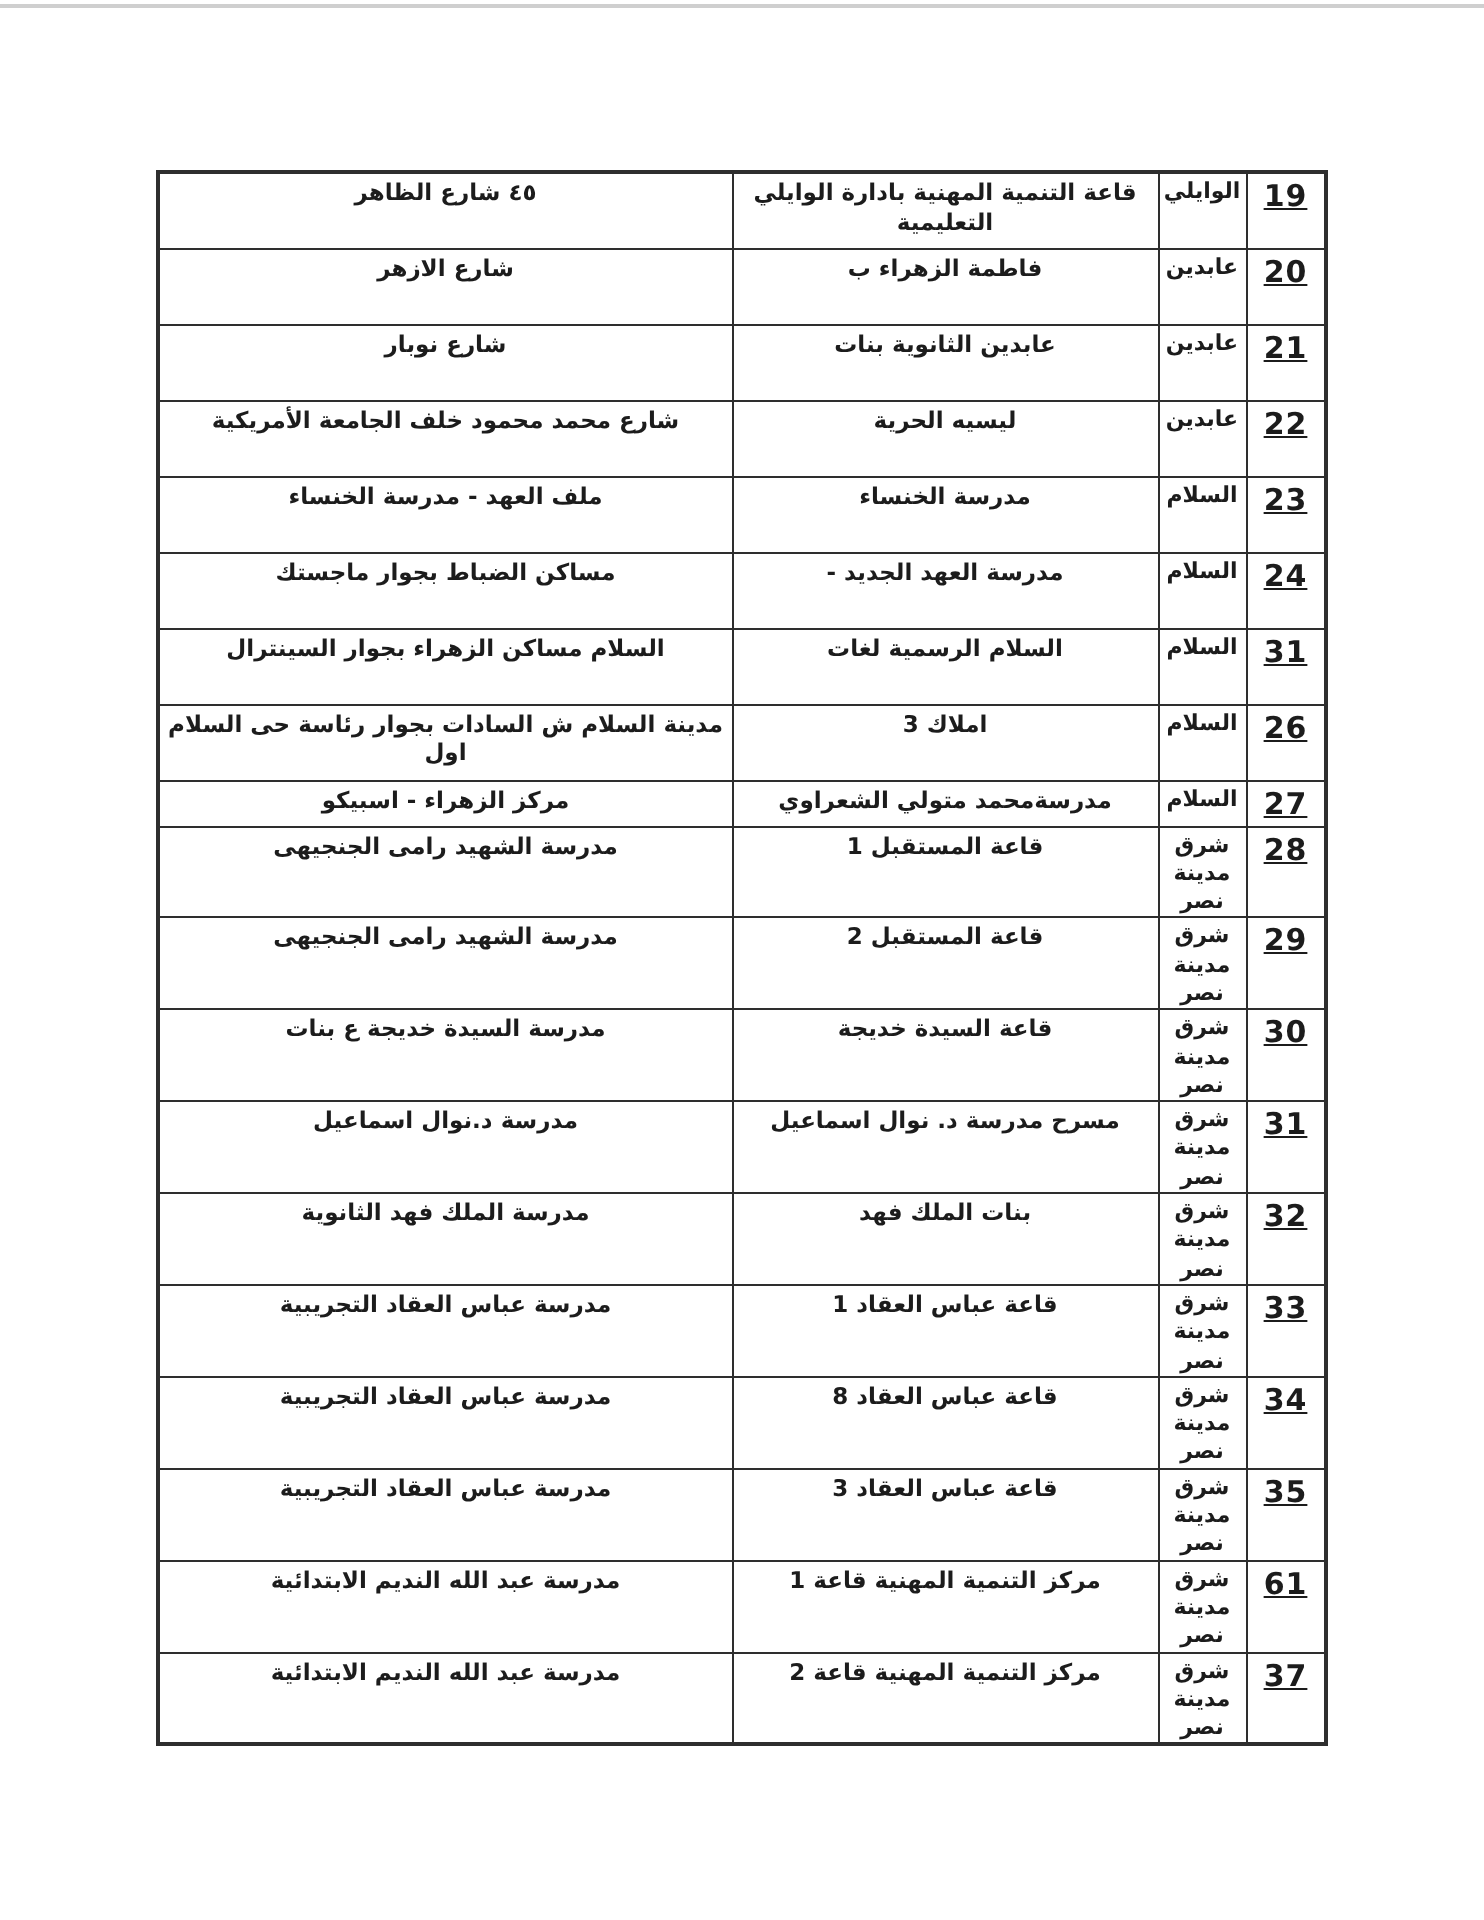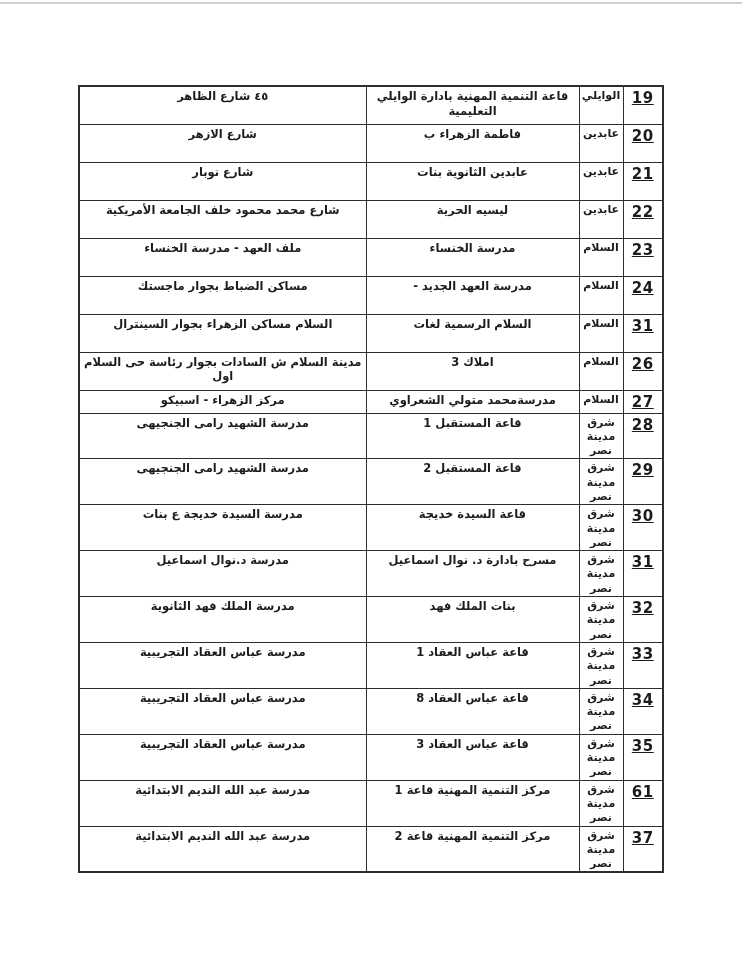--- a/index.html
+++ b/index.html
@@ -143,21 +143,21 @@
         </tr>
         <tr class="r-tall">
           <td class="num-cell">30</td>
           <td class="district-cell">شرق مدينة نصر</td>
           <td class="text-cell">قاعة السيدة خديجة</td>
           <td class="text-cell">مدرسة السيدة خديجة ع بنات</td>
         </tr>
         <tr class="r-tall">
           <td class="num-cell">31</td>
           <td class="district-cell">شرق مدينة نصر</td>
-          <td class="text-cell">مسرح بادارة د. نوال اسماعيل</td>
+          <td class="text-cell">مسرح مدرسة د. نوال اسماعيل</td>
           <td class="text-cell">مدرسة د.نوال اسماعيل</td>
         </tr>
         <tr class="r-tall">
           <td class="num-cell">32</td>
           <td class="district-cell">شرق مدينة نصر</td>
           <td class="text-cell">بنات الملك فهد</td>
           <td class="text-cell">مدرسة الملك فهد الثانوية</td>
         </tr>
         <tr class="r-tall">
           <td class="num-cell">33</td>

